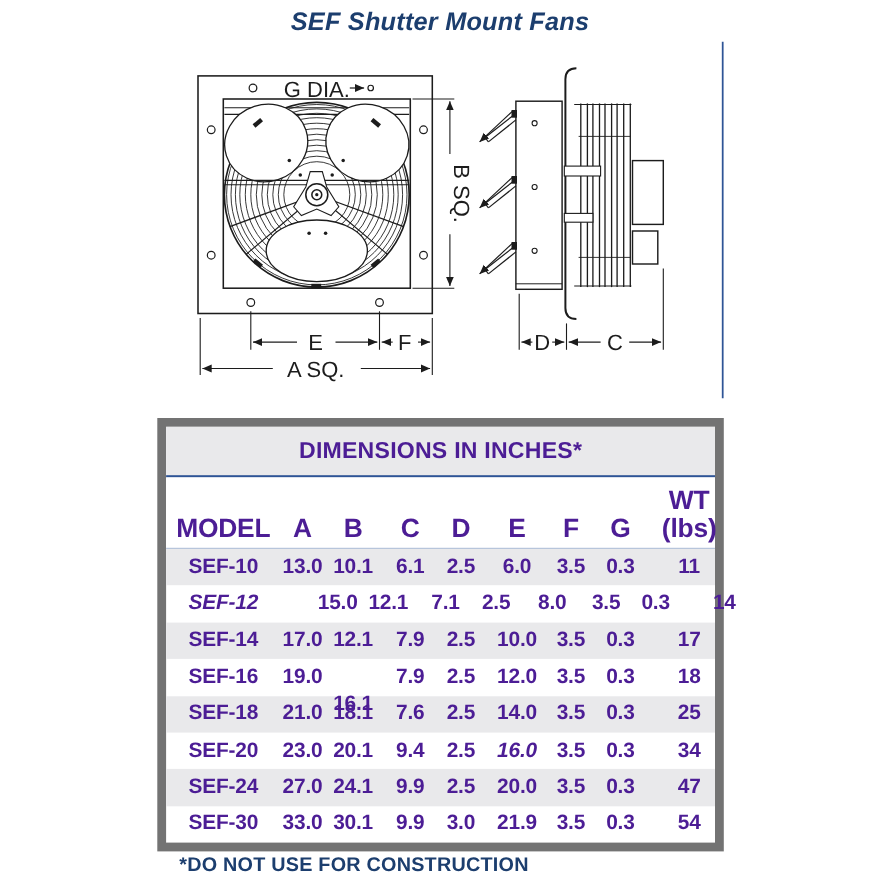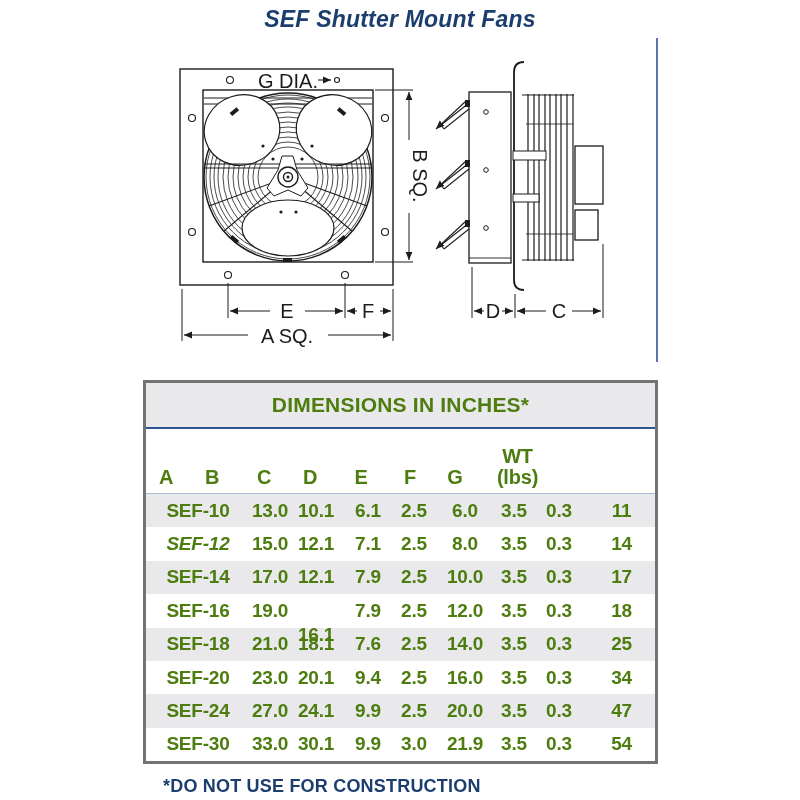--- a/index.html
+++ b/index.html
@@ -9,34 +9,34 @@
   }
   .page-title{
     position:absolute;top:6px;left:0;width:800px;text-align:center;
     font-size:23px;font-weight:bold;font-style:italic;color:#1c3e6e;
     letter-spacing:0.2px;
   }
   .drawing{position:absolute;top:0;left:0;}
 
   .dim-table{
     position:absolute;left:143px;top:380px;width:515px;
-    border:3px solid #737373;box-sizing:border-box;background:#fff;
-    color:#4d7c0f;
+    border:8px solid #737373;box-sizing:border-box;background:#fff;
+    color:#4c1d95;
   }
   .tbl-caption{
     height:44px;background:#e9e9eb;border-bottom:2px solid #2e5496;
     display:flex;align-items:center;justify-content:center;
     font-size:21px;font-weight:bold;letter-spacing:0.2px;
   }
   .tbl-header{
     height:64px;border-bottom:1px solid #a9bbd6;display:flex;
     align-items:flex-end;background:#fff;
   }
   .tbl-header .cell{
-    font-size:20px;font-weight:bold;padding-bottom:5px;
+    font-size:24px;font-weight:bold;padding-bottom:5px;
     white-space:pre-line;line-height:1.05;text-align:center;
   }
   .tbl-row{display:flex;align-items:center;height:33.4px;}
   .tbl-row.shade{background:#e9e9eb;}
   .cell{
     display:flex;align-items:center;justify-content:center;
     font-size:19px;font-weight:bold;letter-spacing:-0.2px;
     box-sizing:border-box;flex:0 0 auto;text-align:center;
   }
   .tbl-header .cell{display:block;}
@@ -238,20 +238,21 @@
     <text x="493" y="318" text-anchor="middle" class="dimlabel" stroke="none">D</text>
     <text x="559" y="318" text-anchor="middle" class="dimlabel" stroke="none">C</text>
   </g>
 
   <line x1="657" y1="38" x2="657" y2="362" stroke="#2e5496" stroke-width="1.6"></line>
 </svg>
 
 <div class="dim-table">
   <div class="tbl-caption">DIMENSIONS IN INCHES*</div>
   <div class="tbl-header" id="tbl-header">
+      <div class="cell" style="width: 104px;">MODEL</div>
       <div class="cell" style="width: 40px;">A</div>
       <div class="cell" style="width: 52px;">B</div>
       <div class="cell" style="width: 52px;">C</div>
       <div class="cell" style="width: 40px;">D</div>
       <div class="cell" style="width: 62px;">E</div>
       <div class="cell" style="width: 36px;">F</div>
       <div class="cell" style="width: 54px;">G</div>
       <div class="cell" style="width: 71px;">WT
 (lbs)</div>
     </div>
@@ -262,21 +263,21 @@
         <div class="cell" style="width: 52px;">10.1</div>
         <div class="cell" style="width: 52px;">6.1</div>
         <div class="cell" style="width: 40px;">2.5</div>
         <div class="cell" style="width: 62px;">6.0</div>
         <div class="cell" style="width: 36px;">3.5</div>
         <div class="cell" style="width: 54px;">0.3</div>
         <div class="cell" style="width: 71px;">11</div>
       </div>
       <div class="tbl-row">
         <div class="cell" style="width: 104px; font-style: italic;">SEF-12</div>
-        <div class="cell" style="width: 40px;">15.0</div>
+        <div class="cell" style="width: 40px; margin-left: 32px;">15.0</div>
         <div class="cell" style="width: 52px;">12.1</div>
         <div class="cell" style="width: 52px;">7.1</div>
         <div class="cell" style="width: 40px;">2.5</div>
         <div class="cell" style="width: 62px;">8.0</div>
         <div class="cell" style="width: 36px;">3.5</div>
         <div class="cell" style="width: 54px;">0.3</div>
         <div class="cell" style="width: 71px;">14</div>
       </div>
       <div class="tbl-row shade">
         <div class="cell" style="width: 104px;">SEF-14</div>
@@ -310,21 +311,21 @@
         <div class="cell" style="width: 36px;">3.5</div>
         <div class="cell" style="width: 54px;">0.3</div>
         <div class="cell" style="width: 71px;">25</div>
       </div>
       <div class="tbl-row">
         <div class="cell" style="width: 104px;">SEF-20</div>
         <div class="cell" style="width: 40px;">23.0</div>
         <div class="cell" style="width: 52px;">20.1</div>
         <div class="cell" style="width: 52px;">9.4</div>
         <div class="cell" style="width: 40px;">2.5</div>
-        <div class="cell" style="width: 62px;">16.0</div>
+        <div class="cell" style="width: 62px; font-style: italic;">16.0</div>
         <div class="cell" style="width: 36px;">3.5</div>
         <div class="cell" style="width: 54px;">0.3</div>
         <div class="cell" style="width: 71px;">34</div>
       </div>
       <div class="tbl-row shade">
         <div class="cell" style="width: 104px;">SEF-24</div>
         <div class="cell" style="width: 40px;">27.0</div>
         <div class="cell" style="width: 52px;">24.1</div>
         <div class="cell" style="width: 52px;">9.9</div>
         <div class="cell" style="width: 40px;">2.5</div>

